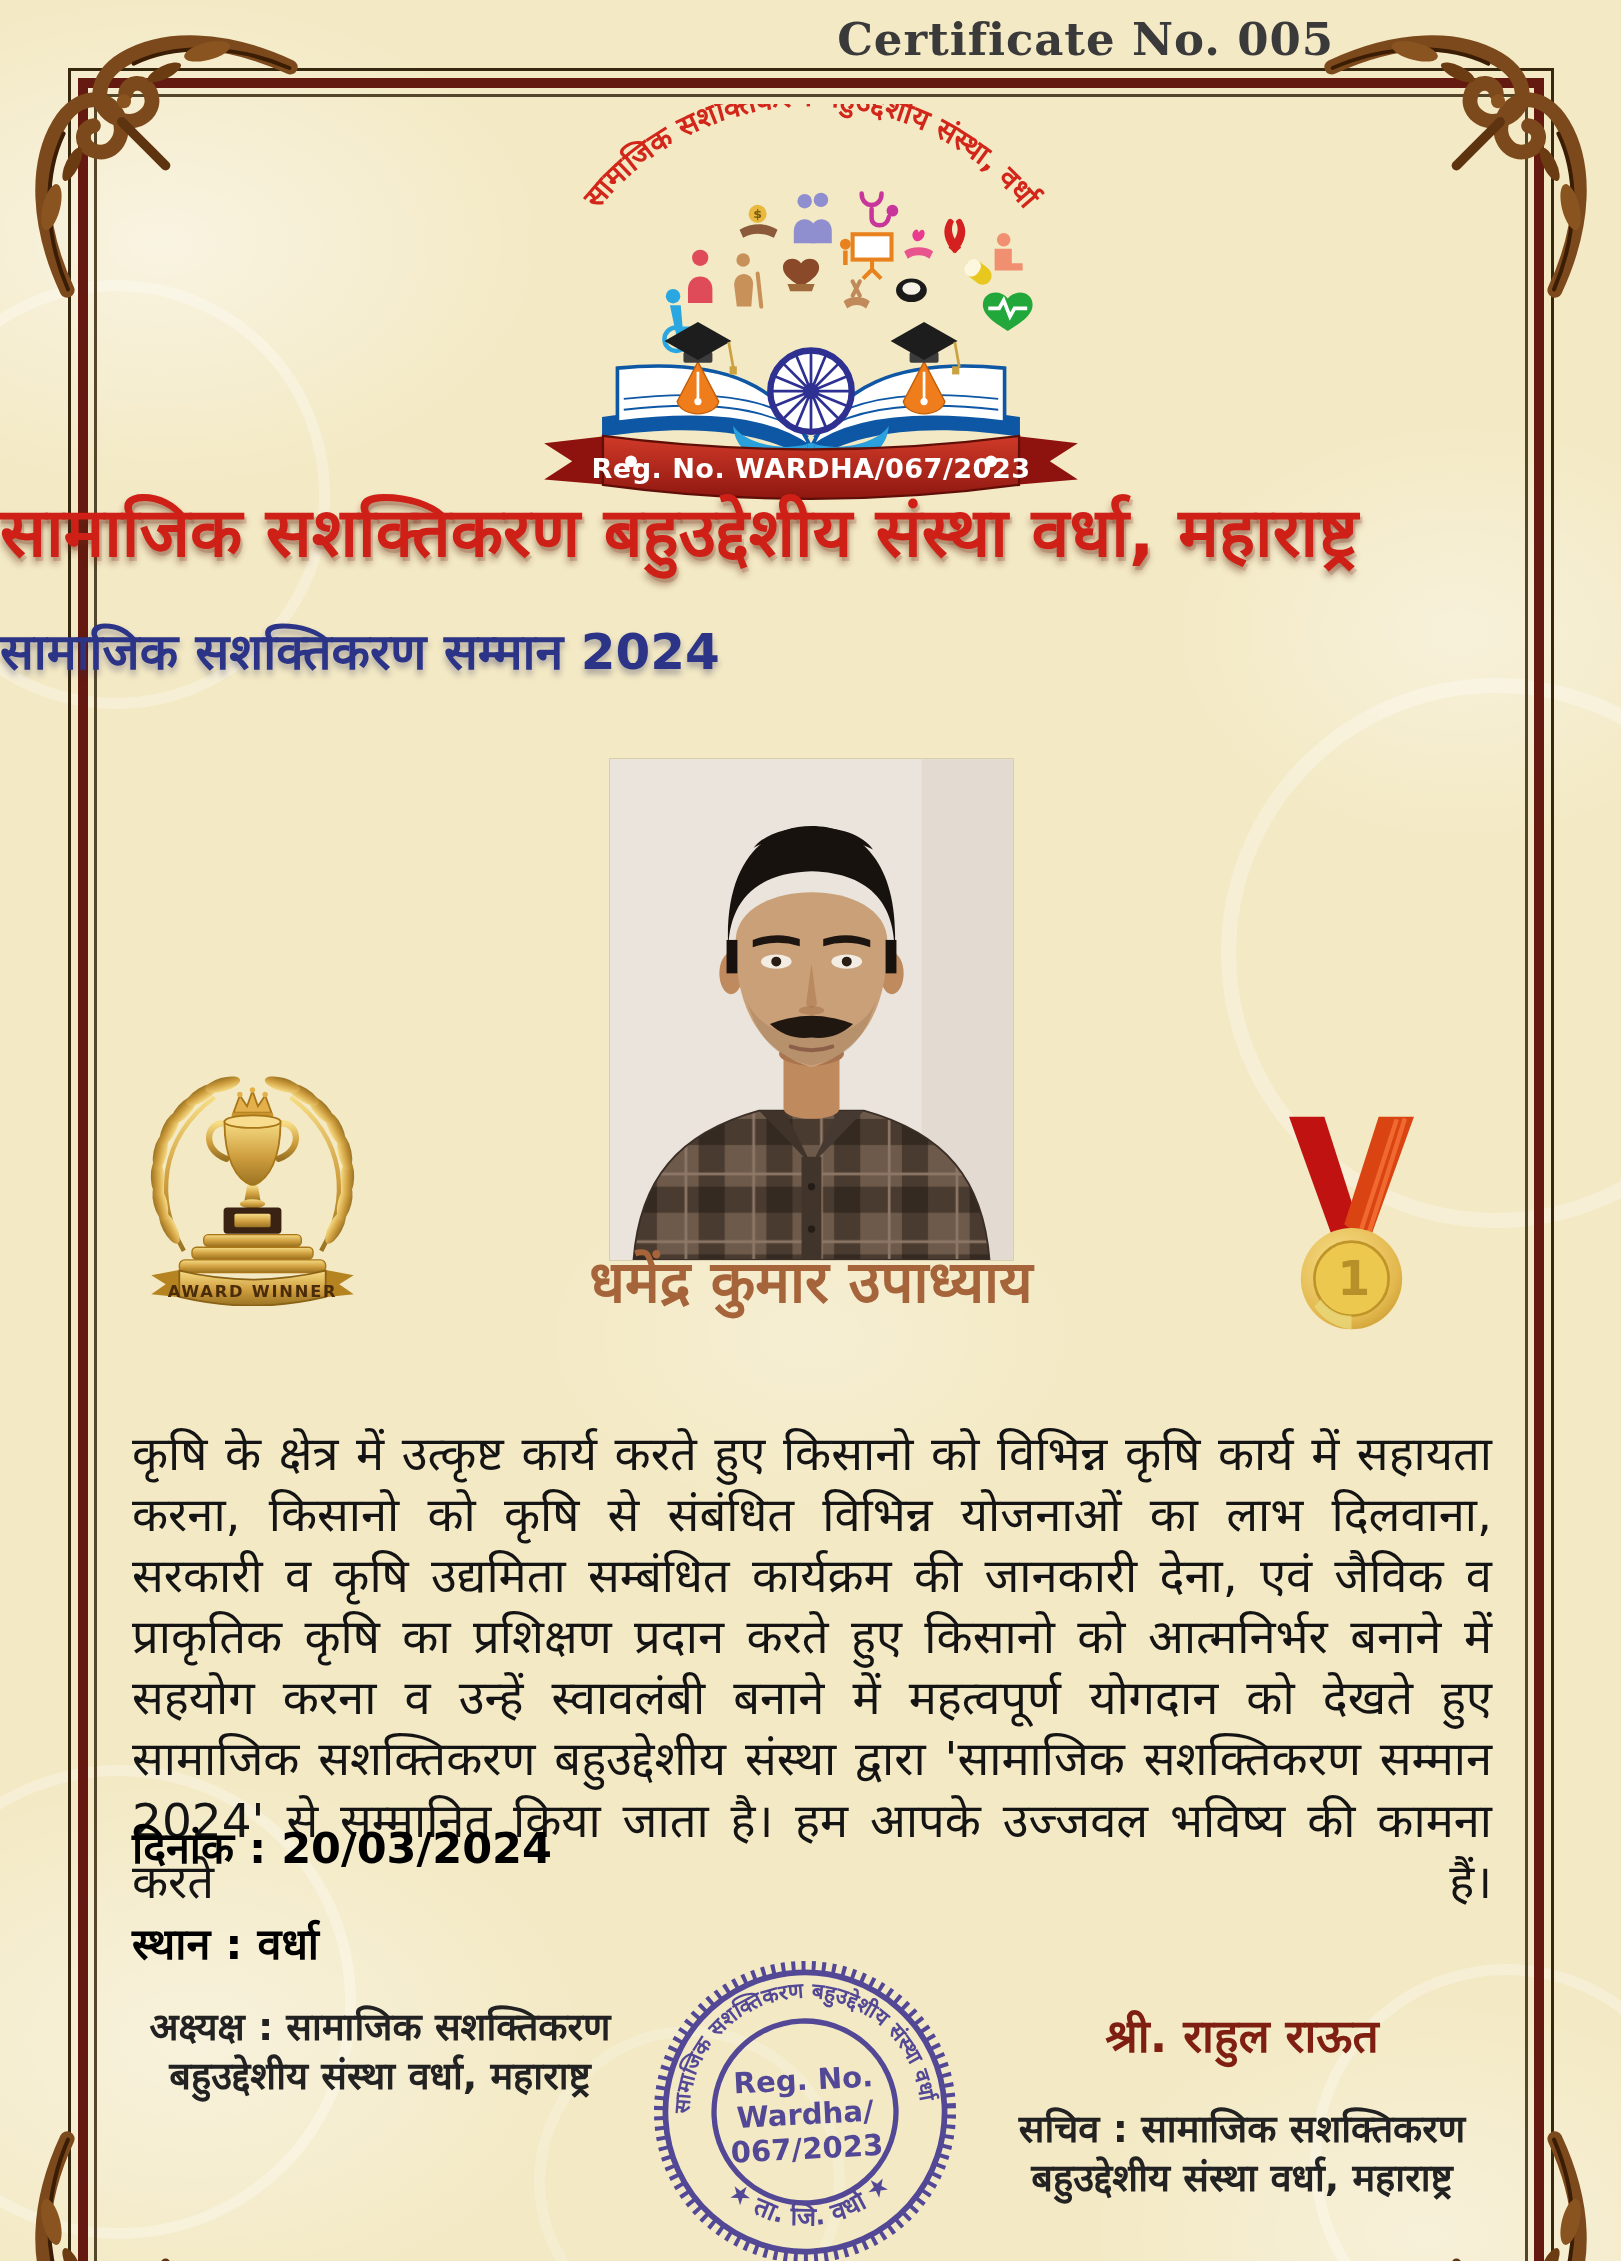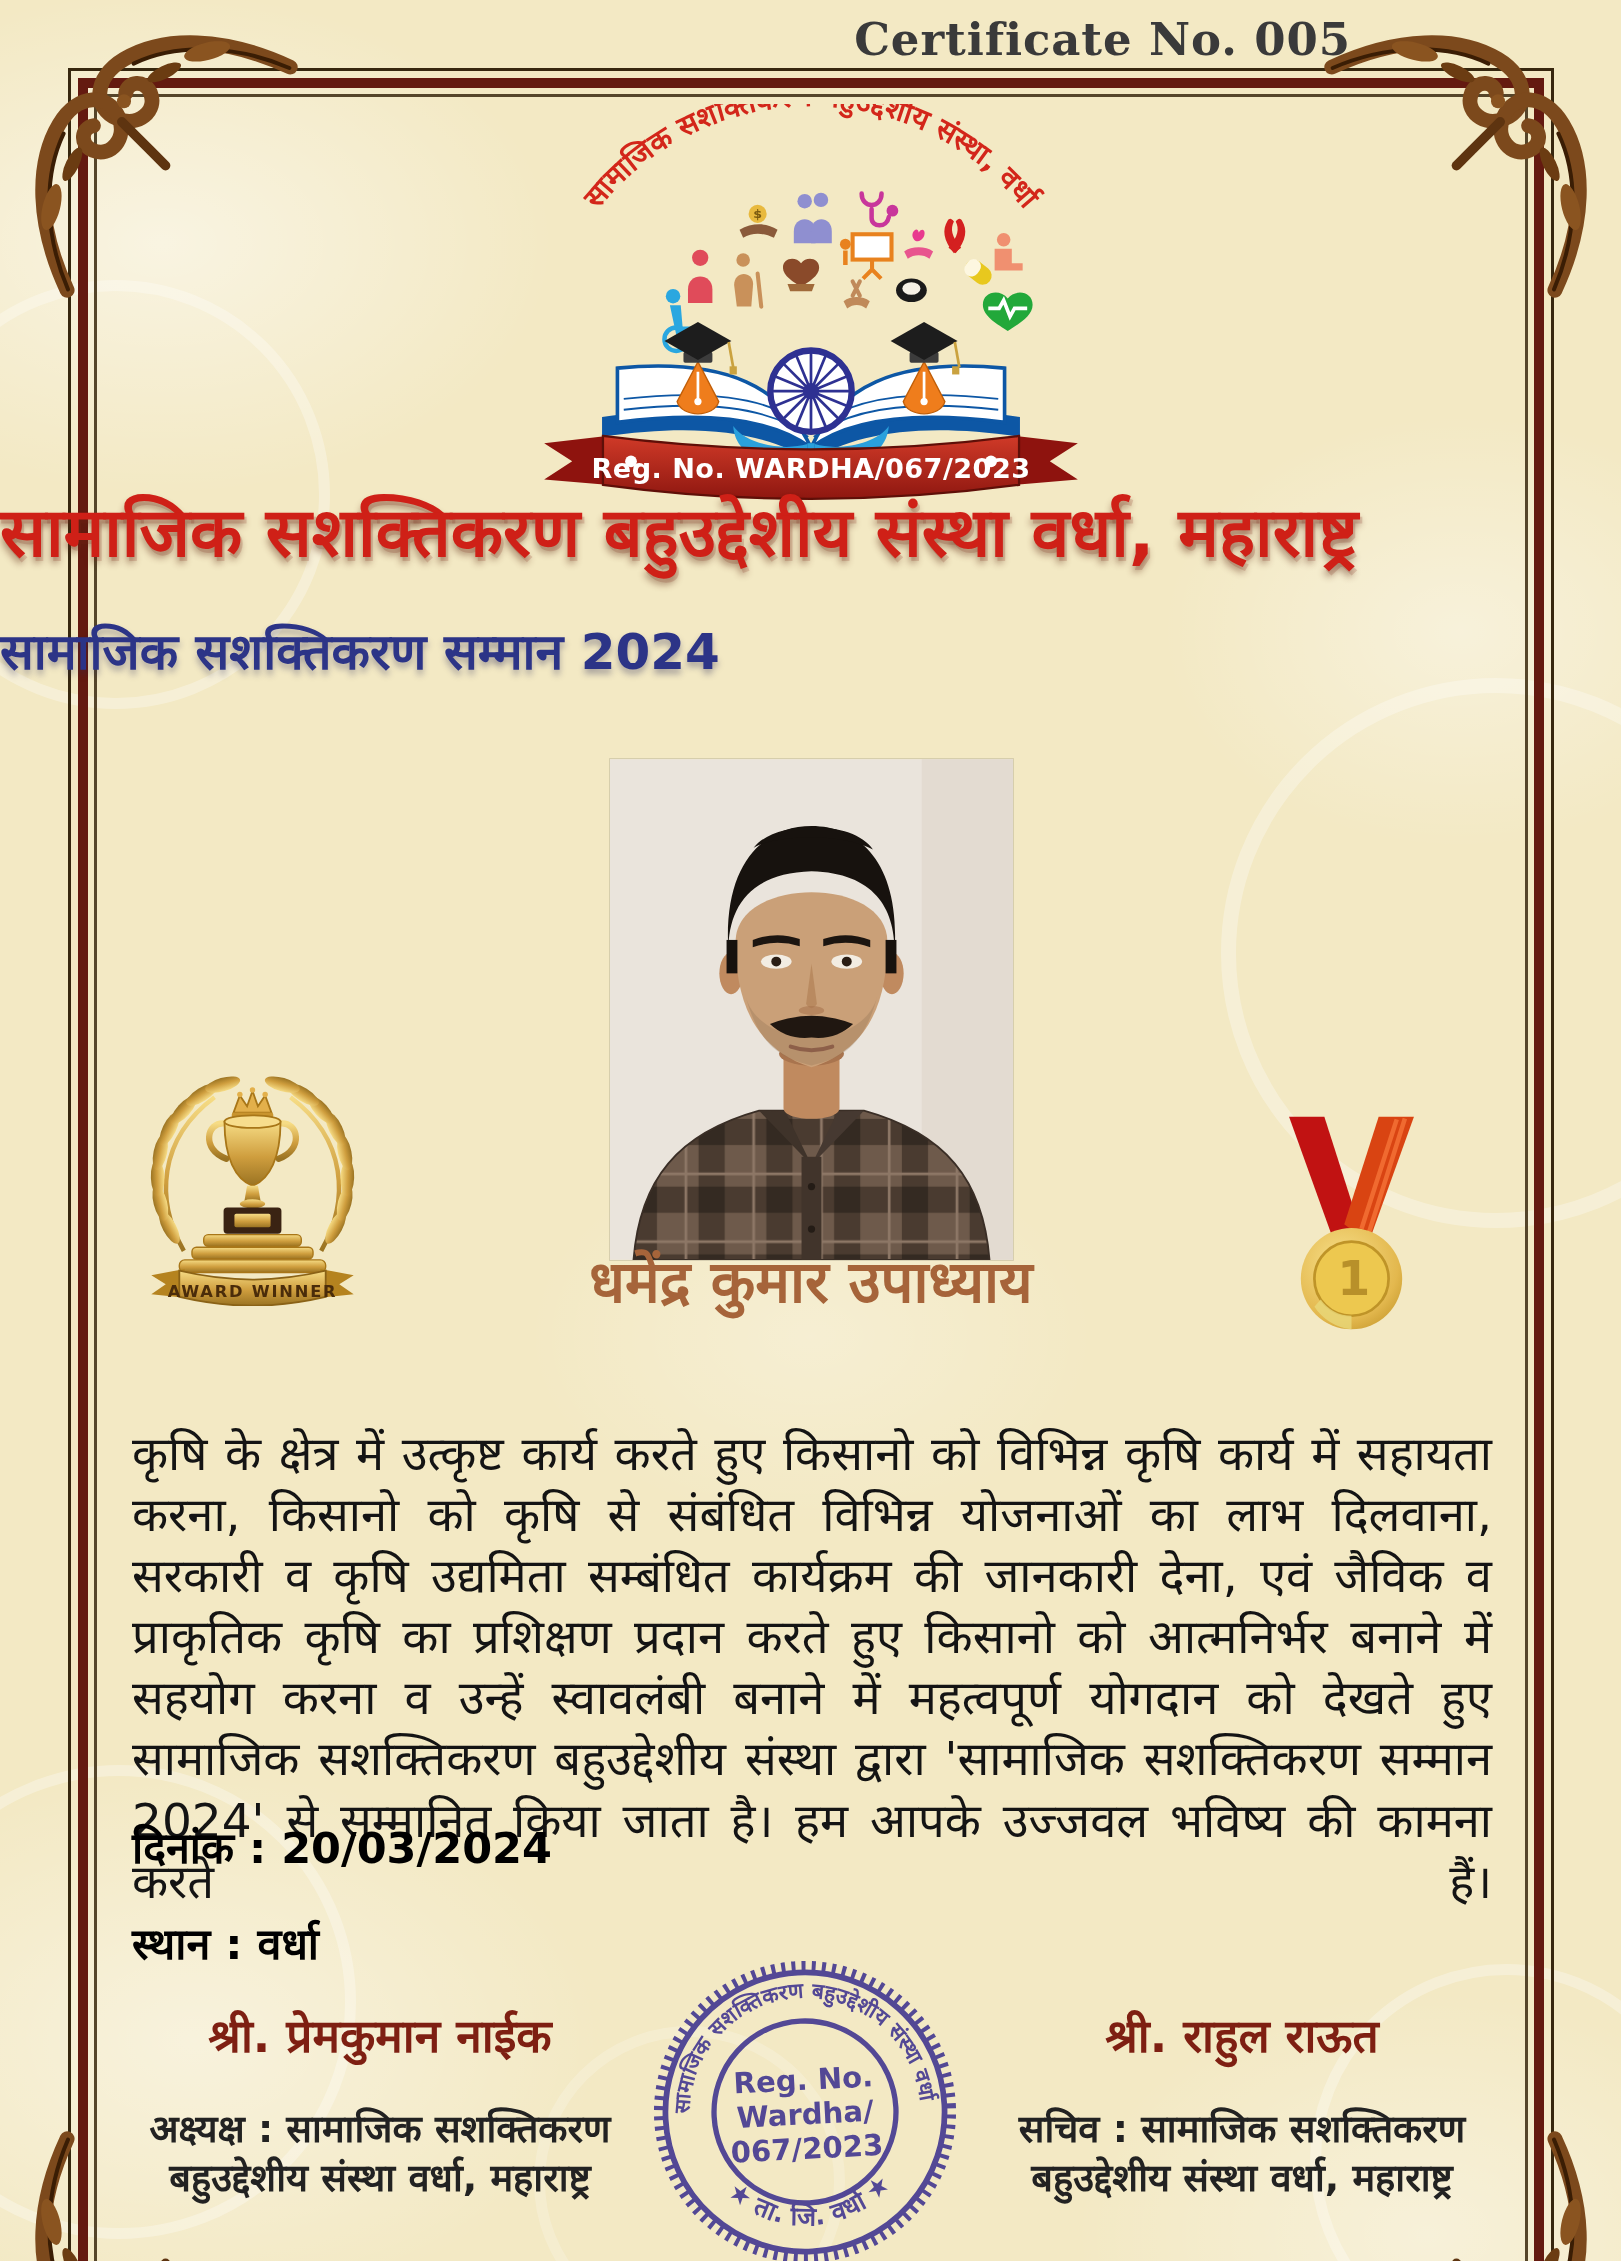--- a/index.html
+++ b/index.html
@@ -28,21 +28,21 @@
   .frame-mid{position:absolute;inset:78px;border:10px solid #641a10;pointer-events:none;}
   .frame-inner{position:absolute;inset:94px;border:3.2px solid #55452a;pointer-events:none;}
 
   .corner{position:absolute;width:280px;height:280px;pointer-events:none;}
   .corner.tl{top:19px;left:19px;}
   .corner.tr{top:19px;right:19px;transform:scaleX(-1);}
   .corner.bl{bottom:19px;left:19px;transform:scaleY(-1);}
   .corner.br{bottom:19px;right:19px;transform:scale(-1,-1);}
 
   .cert-no{
-    position:absolute;top:12.7px;right:271px;
+    position:absolute;top:12.7px;right:288px;
     font-family:"DejaVu Serif", serif;font-weight:700;
     font-size:45px;color:#3a3a3a;letter-spacing:0.9px;
   }
 
   .logo{position:absolute;left:517px;top:104px;width:588px;height:398px;}
   .arc-text{font-size:64px;font-weight:700;fill:#d3261a;}
   .rib-text{font-size:60px;font-weight:700;fill:#ffffff;letter-spacing:1px;}
 
   .title{
     position:absolute;left:0;width:100%;top:494px;text-align:left;
@@ -401,21 +401,20 @@
       <span>दिनांक :</span>
       <span>20/03/2024</span>
     </div>
     <div class="row">
       <span>स्थान :</span>
       <span>वर्धा</span>
     </div>
   </div>
 
   <div class="sig left">
-    <div class="sig-name">श्री. प्रेमकुमान नाईक</div>
     <div class="sig-role">
       <div>अक्ष्यक्ष : सामाजिक सशक्तिकरण</div>
       <div>बहुउद्देशीय संस्था वर्धा, महाराष्ट्र</div>
     </div>
   </div>
 
   <div class="sig right">
     <div class="sig-name">श्री. राहुल राऊत</div>
     <div class="sig-role">
       <div>सचिव : सामाजिक सशक्तिकरण</div>

